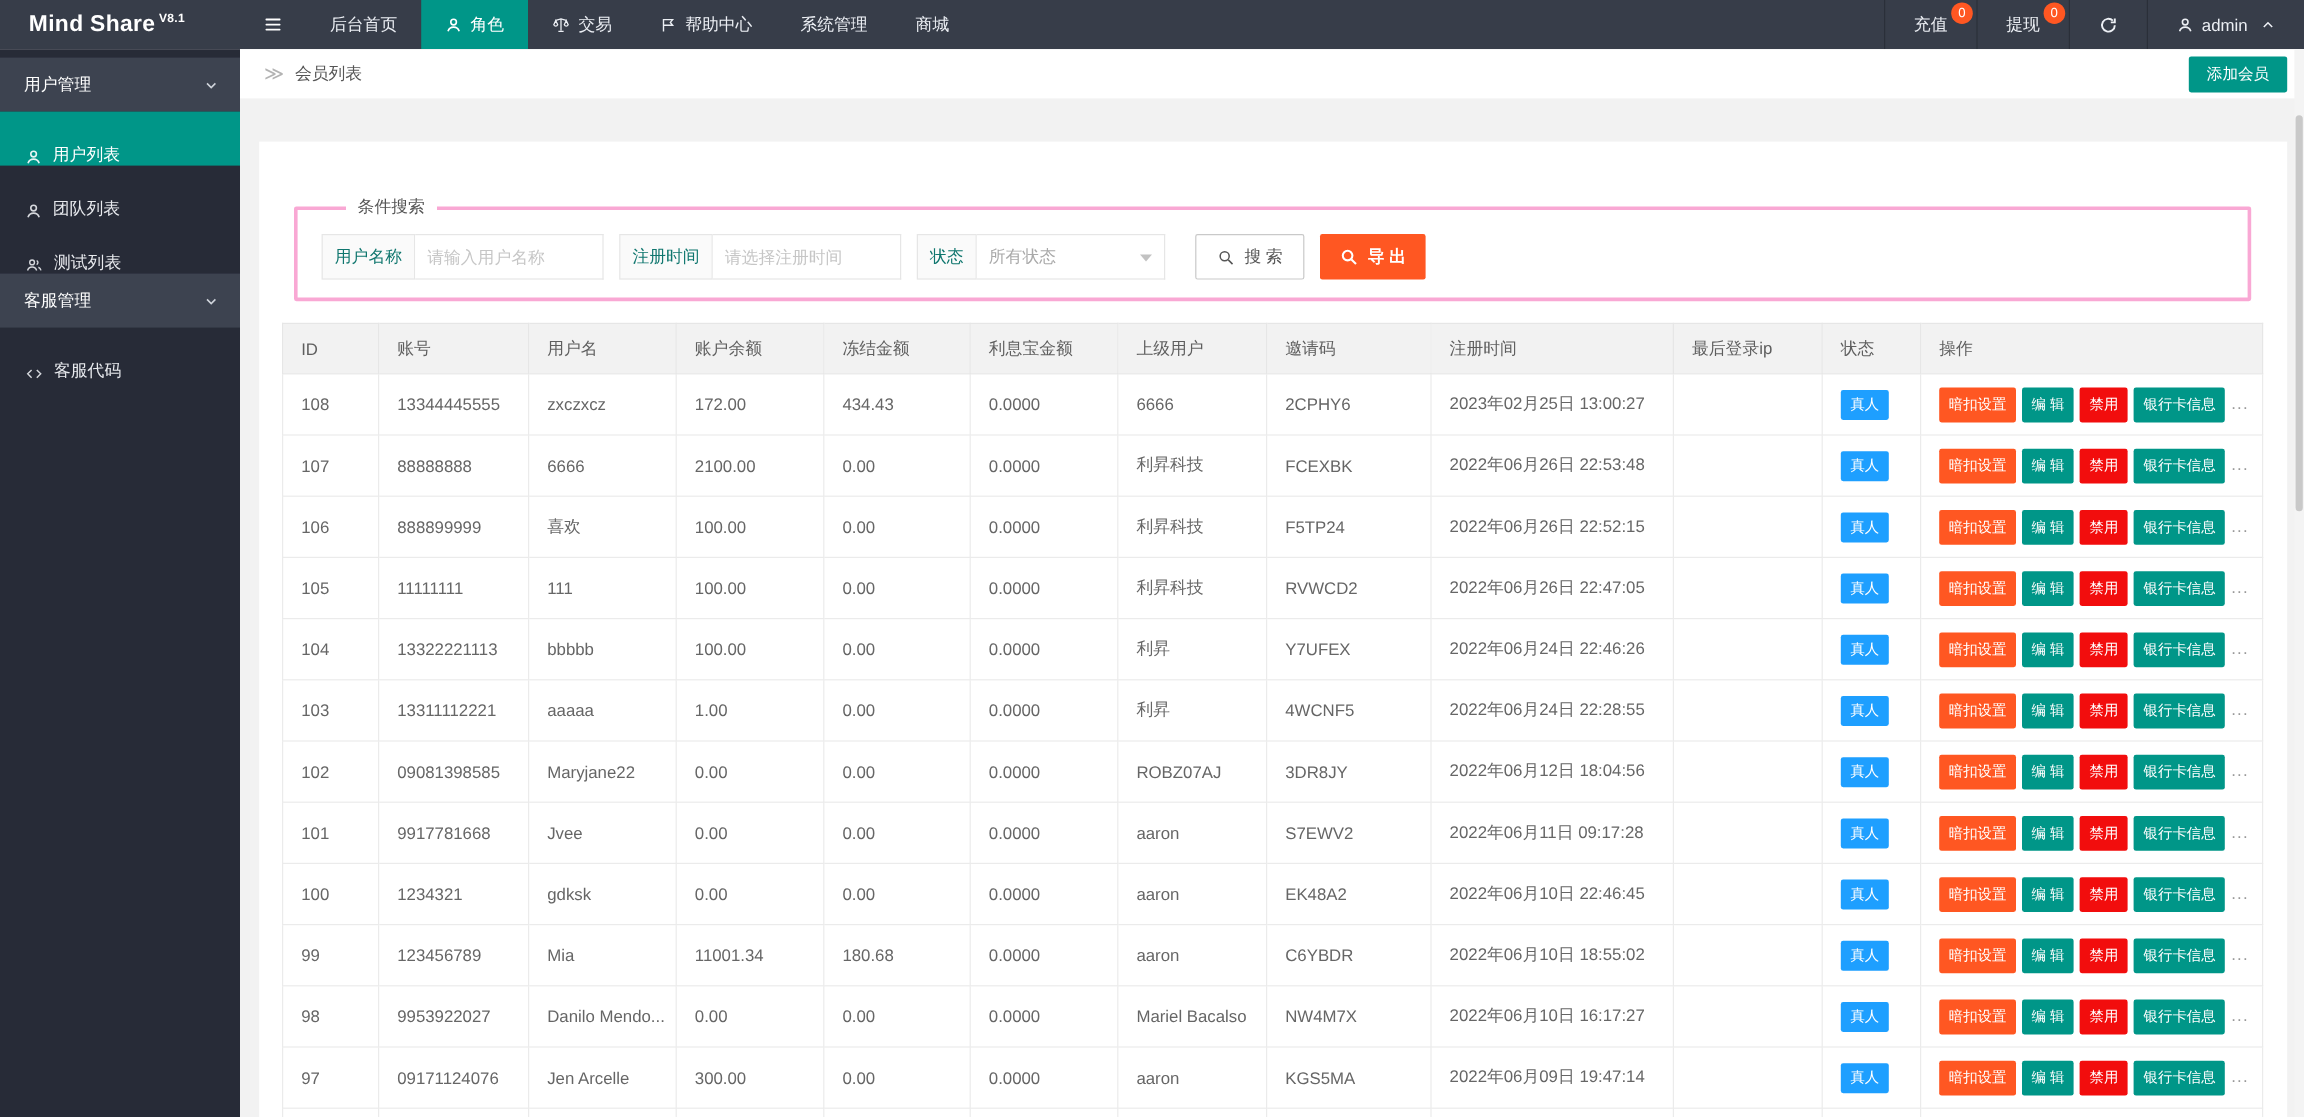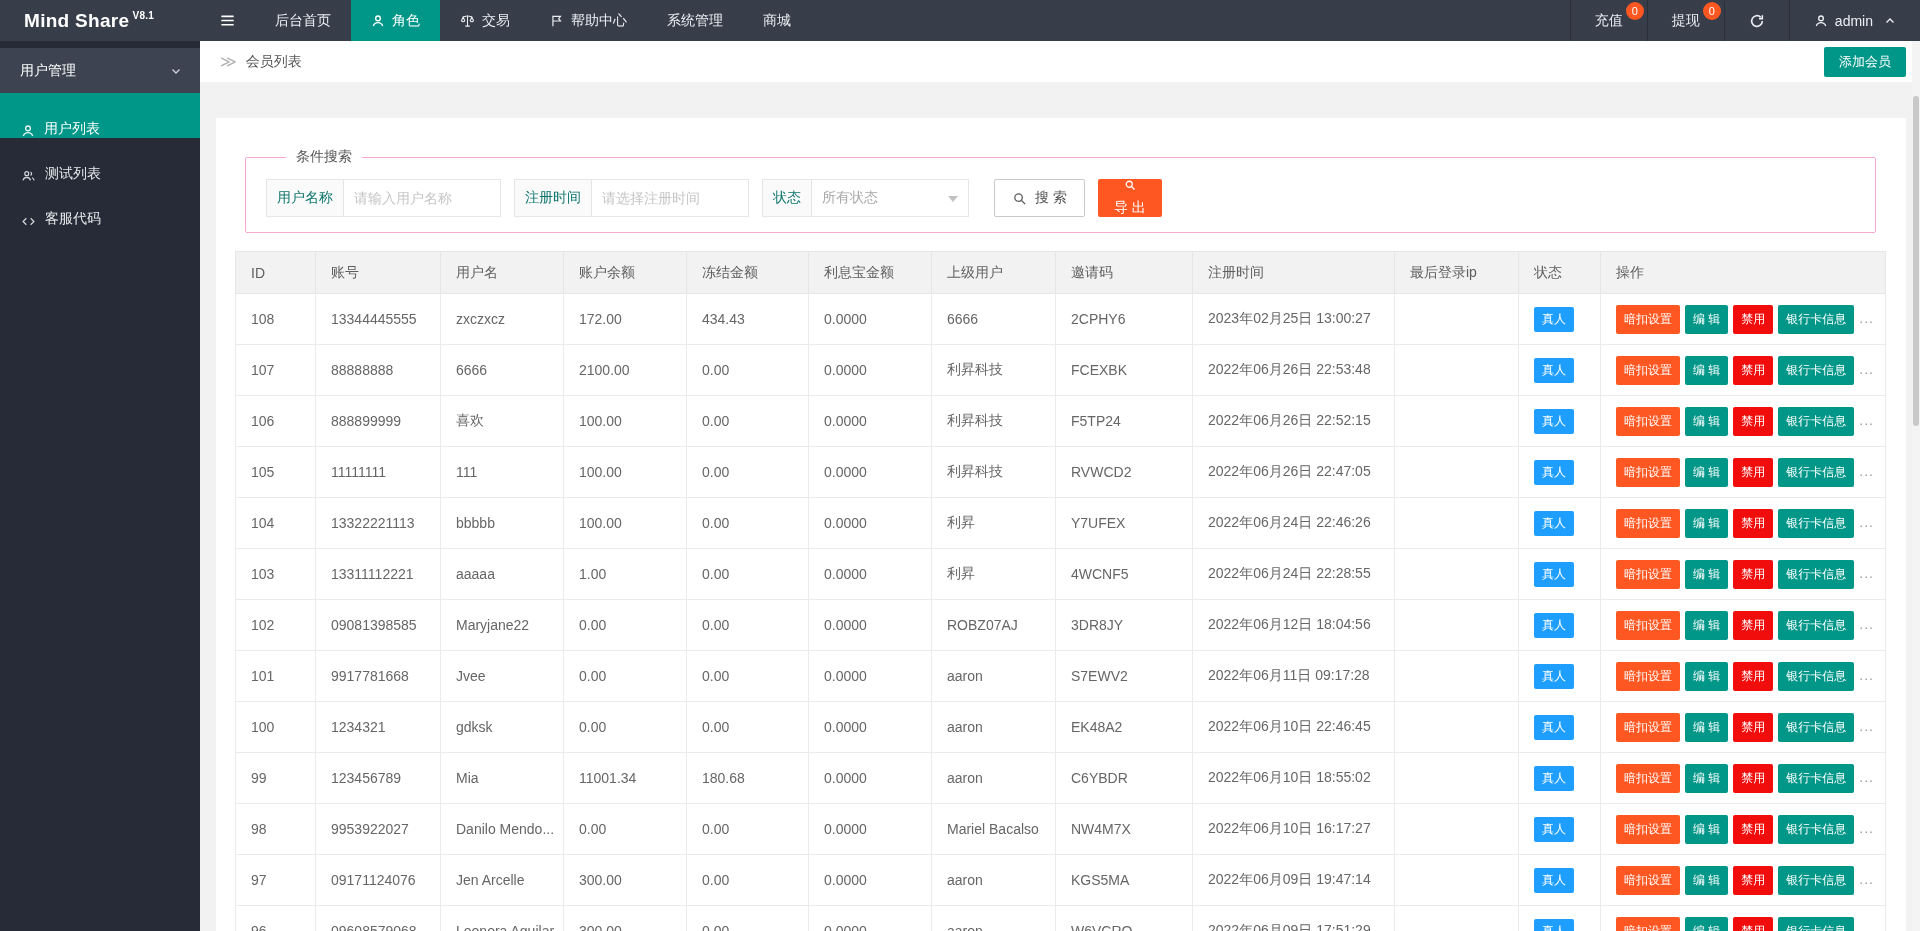--- a/index.html
+++ b/index.html
@@ -29,31 +29,31 @@
   .side-item.active { background: #009688; color: #fff; }
   .side-item svg { opacity: .9; }
   
   .content { flex: 1; display: flex; flex-direction: column; overflow: hidden; position: relative; background: #f2f2f2; }
   .breadcrumb-bar { height: 41px; background: #fff; display: flex; align-items: center; justify-content: space-between; padding: 0 14px 0 20px; flex-shrink: 0; }
   .breadcrumb { display: flex; align-items: center; gap: 9px; color: #555; }
   .breadcrumb .dchev { color: #b3b3b3; font-size: 16px; }
   .add-btn { background: #009688; color: #fff; border: none; border-radius: 2px; height: 30px; padding: 0 15px; font-size: 13px; cursor: pointer; font-family: inherit; }
   .card { background: #fff; margin: 36px 14px 0 16px; padding: 30px 20px 40px 19px; flex: 1; }
   
-  fieldset.search { border: 1px solid #f9a8d4; border-radius: 2px; margin: 0 10px 18px 10px; padding: 13px 20px 15px 20px; }
+  fieldset.search { border: 3px solid #f9a8d4; border-radius: 2px; margin: 16px 10px 18px 10px; padding: 13px 20px 15px 20px; }
   fieldset.search legend { margin-left: 20px; padding: 0 10px; color: #555; font-size: 14px; }
   .search-row { display: flex; align-items: center; }
   .group { display: inline-flex; height: 38px; margin-right: 13px; }
   .addon { background: #fafafa; border: 1px solid #e6e6e6; display: flex; align-items: center; padding: 12px 10px; color: #0f766e; white-space: nowrap; }
   .group input { width: 157px; border: 1px solid #e6e6e6; border-left: none; padding: 0 10px; font-size: 14px; color: #666; outline: none; font-family: inherit; background: #fff; }
   .group input::placeholder { color: #c6c6c6; }
   .select { width: 157px; border: 1px solid #e6e6e6; border-left: none; display: flex; align-items: center; justify-content: space-between; padding: 0 10px; color: #a9a9a9; background: #fff; cursor: pointer; }
   .caret { width: 0; height: 0; border: 5px solid transparent; border-top: 6px solid #c2c2c2; margin-top: 6px; }
   .btn-search { height: 38px; background: #fff; border: 1px solid #c9c9c9; border-radius: 2px; padding: 0 17px; margin-left: 12px; color: #555; display: inline-flex; align-items: center; gap: 8px; font-size: 14px; cursor: pointer; font-family: inherit; }
-  .btn-export { height: 38px; background: #FF5722; border: none; border-radius: 2px; padding: 0 16px; margin-left: 13px; color: #fff; display: inline-flex; align-items: center; gap: 8px; font-size: 14px; font-weight: normal; cursor: pointer; font-family: inherit; flex-direction: column; }
+  .btn-export { height: 38px; background: #FF5722; border: none; border-radius: 2px; padding: 0 16px; margin-left: 13px; color: #fff; display: inline-flex; align-items: center; gap: 8px; font-size: 14px; font-weight: bold; cursor: pointer; font-family: inherit; }
   
   table { width: 100%; border-collapse: collapse; table-layout: fixed; }
   th, td { border: 1px solid #ebebeb; text-align: left; padding: 0 8px 0 15px; font-weight: normal; white-space: nowrap; overflow: hidden; text-overflow: ellipsis; }
   th { background: #f2f2f2; height: 42px; color: #5f5f5f; font-size: 14px; border-color: #e6e6e6; }
   td { height: 51px; color: #666; font-size: 14px; }
   .badge-real { display: inline-block; background: #1E9FFF; color: #fff; font-size: 12px; padding: 4px 8px; border-radius: 2px; cursor: pointer; }
   .act-btn { color: #fff; font-size: 12px; padding: 6px 8px; border-radius: 2px; border: none; margin-right: 5px; cursor: pointer; white-space: nowrap; font-family: inherit; }
   .more { color: #999; letter-spacing: 1px; cursor: pointer; }
   
   .scrollbar { position: absolute; top: 0; right: 0; width: 8px; height: 100%; background: #f4f4f4; }
@@ -144,26 +144,39 @@
         </svg>
     </div>
     <div class="side-item active">
       <svg width="14" height="14" viewBox="0 0 24 24" fill="none" stroke="currentColor" stroke-width="2.3">
           <circle cx="12" cy="7.5" r="4"></circle>
           <path d="M4 20.5c1.5-4.2 5-5.7 8-5.7s6.5 1.5 8 5.7"></path>
         </svg>
       <span>用户列表</span>
     </div>
     <div class="side-item">
+      <svg width="14" height="14" viewBox="0 0 24 24" fill="none" stroke="currentColor" stroke-width="2.3">
+          <circle cx="12" cy="7.5" r="4"></circle>
+          <path d="M4 20.5c1.5-4.2 5-5.7 8-5.7s6.5 1.5 8 5.7"></path>
+        </svg>
+      <span>团队列表</span>
+    </div>
+    <div class="side-item">
       <svg width="15" height="14" viewBox="0 0 24 24" fill="none" stroke="currentColor" stroke-width="2">
           <circle cx="9" cy="8" r="3.4"></circle>
           <path d="M2.5 19.5c1-3.4 3.8-5 6.5-5s5.5 1.6 6.5 5"></path>
           <path d="M15.5 5.4a3.2 3.2 0 0 1 0 5.8M18 14.9c1.8.7 3.1 2.1 3.7 4.6"></path>
         </svg>
       <span>测试列表</span>
+    </div>
+    <div class="side-header">
+      <span>客服管理</span>
+      <svg class="chev" width="12" height="12" viewBox="0 0 24 24" fill="none" stroke="currentColor" stroke-width="2.6">
+          <path d="M5 9l7 7 7-7"></path>
+        </svg>
     </div>
     <div class="side-item">
       <svg width="15" height="13" viewBox="0 0 24 24" fill="none" stroke="currentColor" stroke-width="2.2">
           <path d="M8 6l-6 6 6 6"></path>
           <path d="M16 6l6 6-6 6"></path>
         </svg>
       <span>客服代码</span>
     </div>
   </aside>
 

